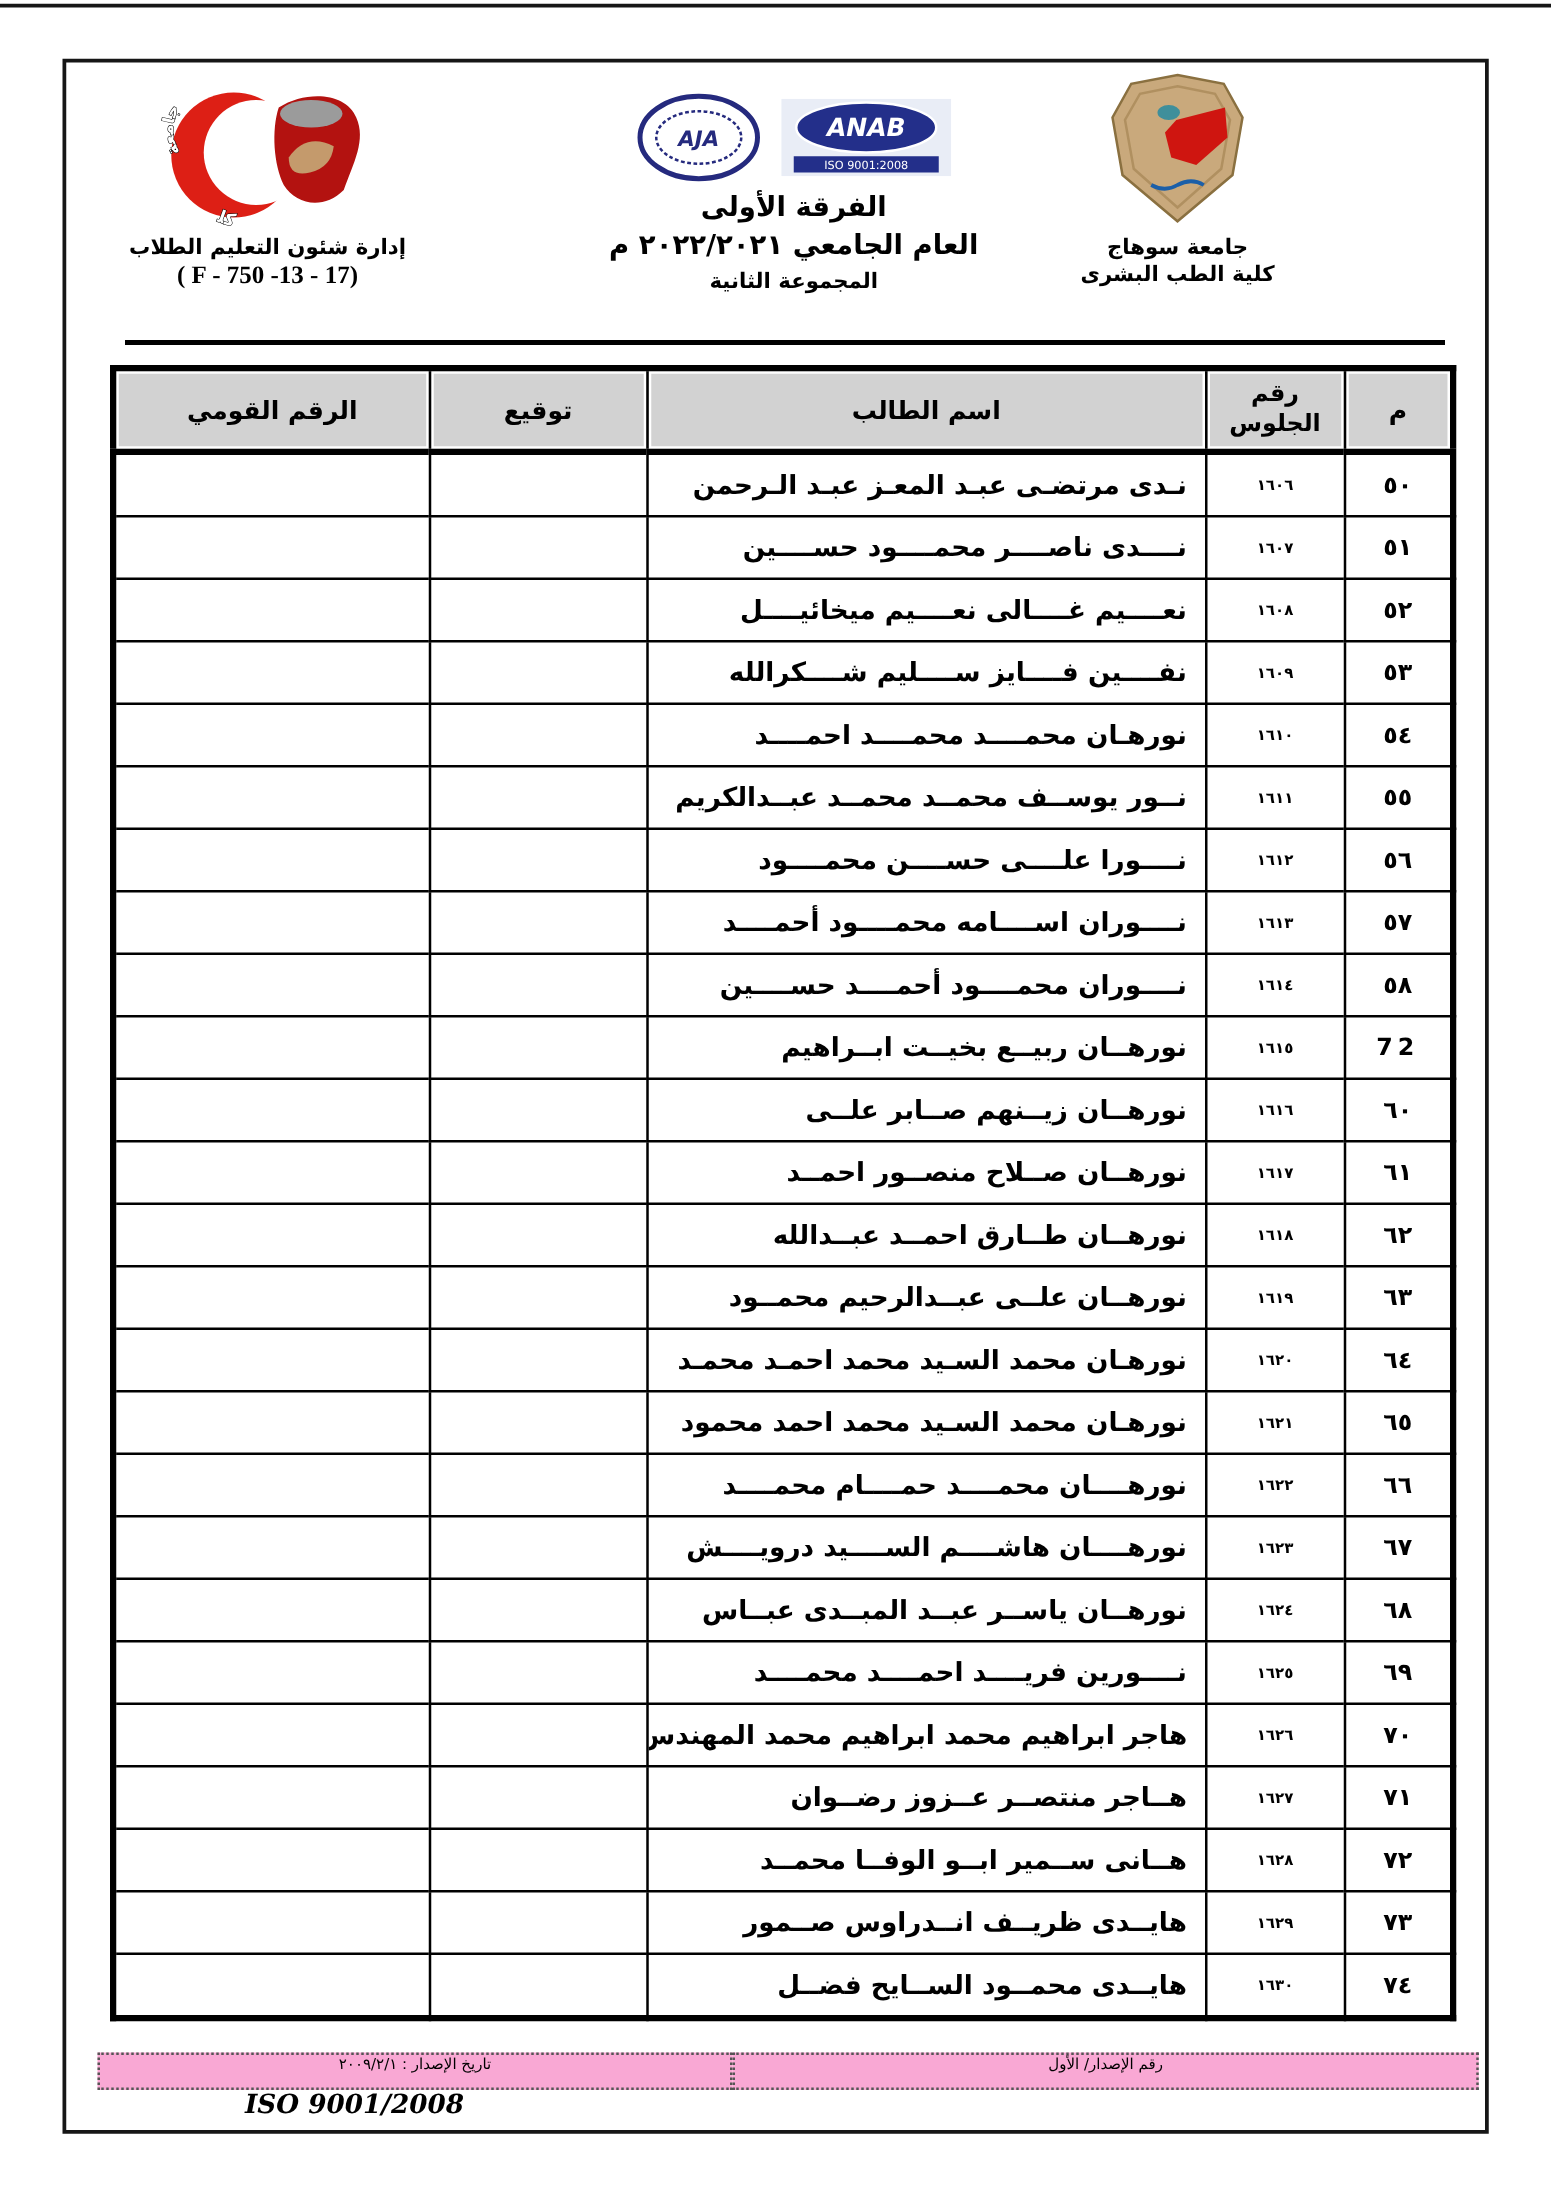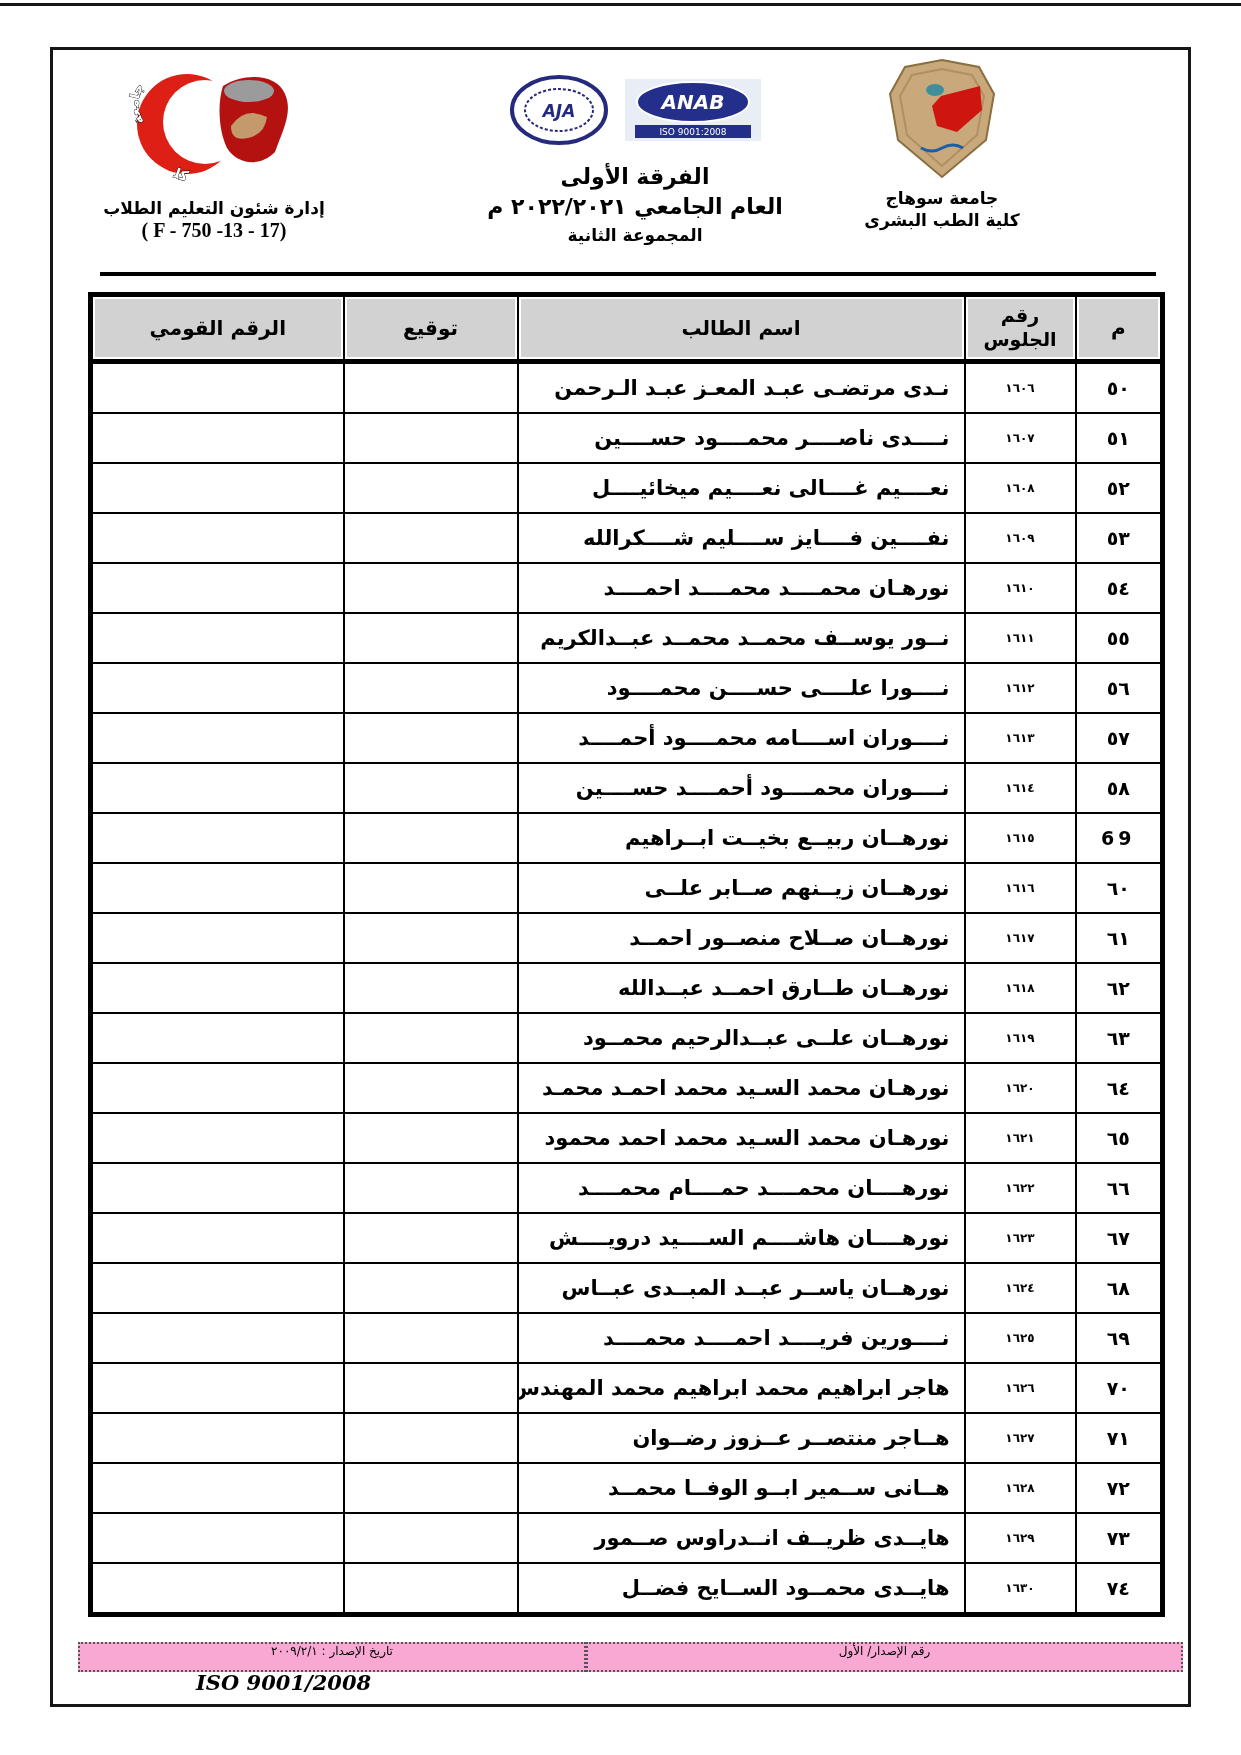--- a/index.html
+++ b/index.html
@@ -7,27 +7,27 @@
     position:relative;width:1241px;height:1755px;background:#ffffff;
     font-family:"DejaVu Sans",sans-serif;color:#000;overflow:hidden;
   }
   .abs{position:absolute}
 
   #top-rule{left:0;top:3px;width:1241px;height:3px;background:#161616}
   #page-frame{left:50px;top:47px;width:1141px;height:1660px;border:3px solid #161616;box-sizing:border-box}
 
   
   #hdr-left{left:86px;top:62px;width:256px;text-align:center;direction:rtl}
-  #hdr-left .dept{font-size:17px;font-weight:bold;margin-top:10px;letter-spacing:0}
+  #hdr-left .dept{font-size:17px;font-weight:bold;margin-top:0;letter-spacing:0}
   #hdr-left .fcode{font-size:20px;font-weight:bold;font-family:"Liberation Serif",serif;direction:ltr;margin-top:1px}
 
   
   #hdr-center{left:398px;top:72px;width:474px;text-align:center;direction:rtl}
   #logo-row{display:flex;justify-content:center;align-items:center;gap:16px;height:76px}
-  #hdr-center .t1{font-size:22px;font-weight:bold;margin-top:16px}
+  #hdr-center .t1{font-size:22px;font-weight:bold;margin-top:6px}
   #hdr-center .t2{font-size:22px;font-weight:bold;margin-top:5px}
   #hdr-center .t3{font-size:17px;font-weight:bold;margin-top:6px}
 
   
   #hdr-right{left:842px;top:56px;width:200px;text-align:center;direction:rtl}
   #hdr-right .uni{font-size:17px;font-weight:bold;margin-top:2px}
   #hdr-right .fac{font-size:17px;font-weight:bold;margin-top:2px}
 
   #hdr-rule{left:100px;top:272px;width:1056px;height:4px;background:#000}
 
@@ -200,21 +200,21 @@
 
   <tr>
     <td class="serial-cell">٥٨</td>
     <td class="seat-cell">١٦١٤</td>
     <td class="name-cell">نــــوران محمــــود أحمــــد حســــين</td>
     <td class="sig-cell"></td>
     <td class="nid-cell"></td>
   </tr>
 
   <tr>
-    <td class="serial-cell">69</td>
+    <td class="serial-cell">72</td>
     <td class="seat-cell">١٦١٥</td>
     <td class="name-cell">نورهــان ربيــع بخيــت ابــراهيم</td>
     <td class="sig-cell"></td>
     <td class="nid-cell"></td>
   </tr>
 
   <tr>
     <td class="serial-cell">٦٠</td>
     <td class="seat-cell">١٦١٦</td>
     <td class="name-cell">نورهــان زيــنهم صــابر علــى</td>

